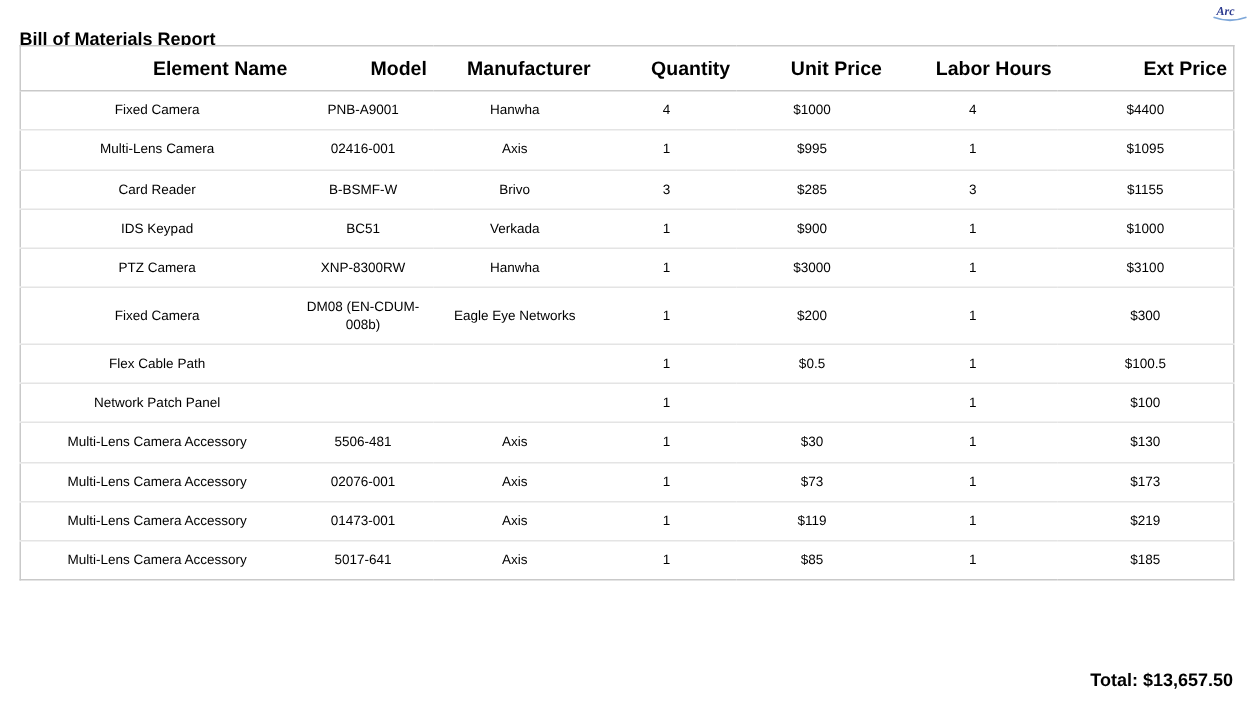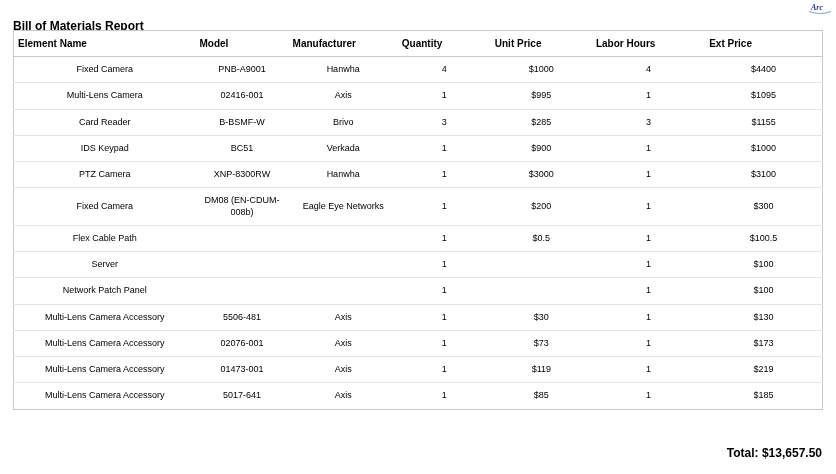--- a/index.html
+++ b/index.html
@@ -42,23 +42,23 @@
   table.bom-table {
     position: absolute;
     top: 30px;
     left: 13px;
     width: 810px;
     border-collapse: collapse;
     border: 1px solid #c9c9c9;
     background: #ffffff;
   }
   table.bom-table th {
-    font-size: 10px;
+    font-size: 13px;
     font-weight: bold;
-    text-align: left;
+    text-align: right;
     padding: 7px 4px;
     border-bottom: 1px solid #c9c9c9;
     color: #000000;
     white-space: nowrap;
   }
   table.bom-table td {
     font-size: 9px;
     text-align: center;
     padding: 7px 6px;
     border-bottom: 1px solid #e4e4e4;
@@ -178,29 +178,20 @@
         <tr>
           <td>Flex Cable Path</td>
           <td></td>
           <td></td>
           <td>1</td>
           <td>$0.5</td>
           <td>1</td>
           <td>$100.5</td>
         </tr>
         <tr>
-          <td>Server</td>
-          <td></td>
-          <td></td>
-          <td>1</td>
-          <td></td>
-          <td>1</td>
-          <td>$100</td>
-        </tr>
-        <tr>
           <td>Network Patch Panel</td>
           <td></td>
           <td></td>
           <td>1</td>
           <td></td>
           <td>1</td>
           <td>$100</td>
         </tr>
         <tr>
           <td>Multi-Lens Camera Accessory</td>

